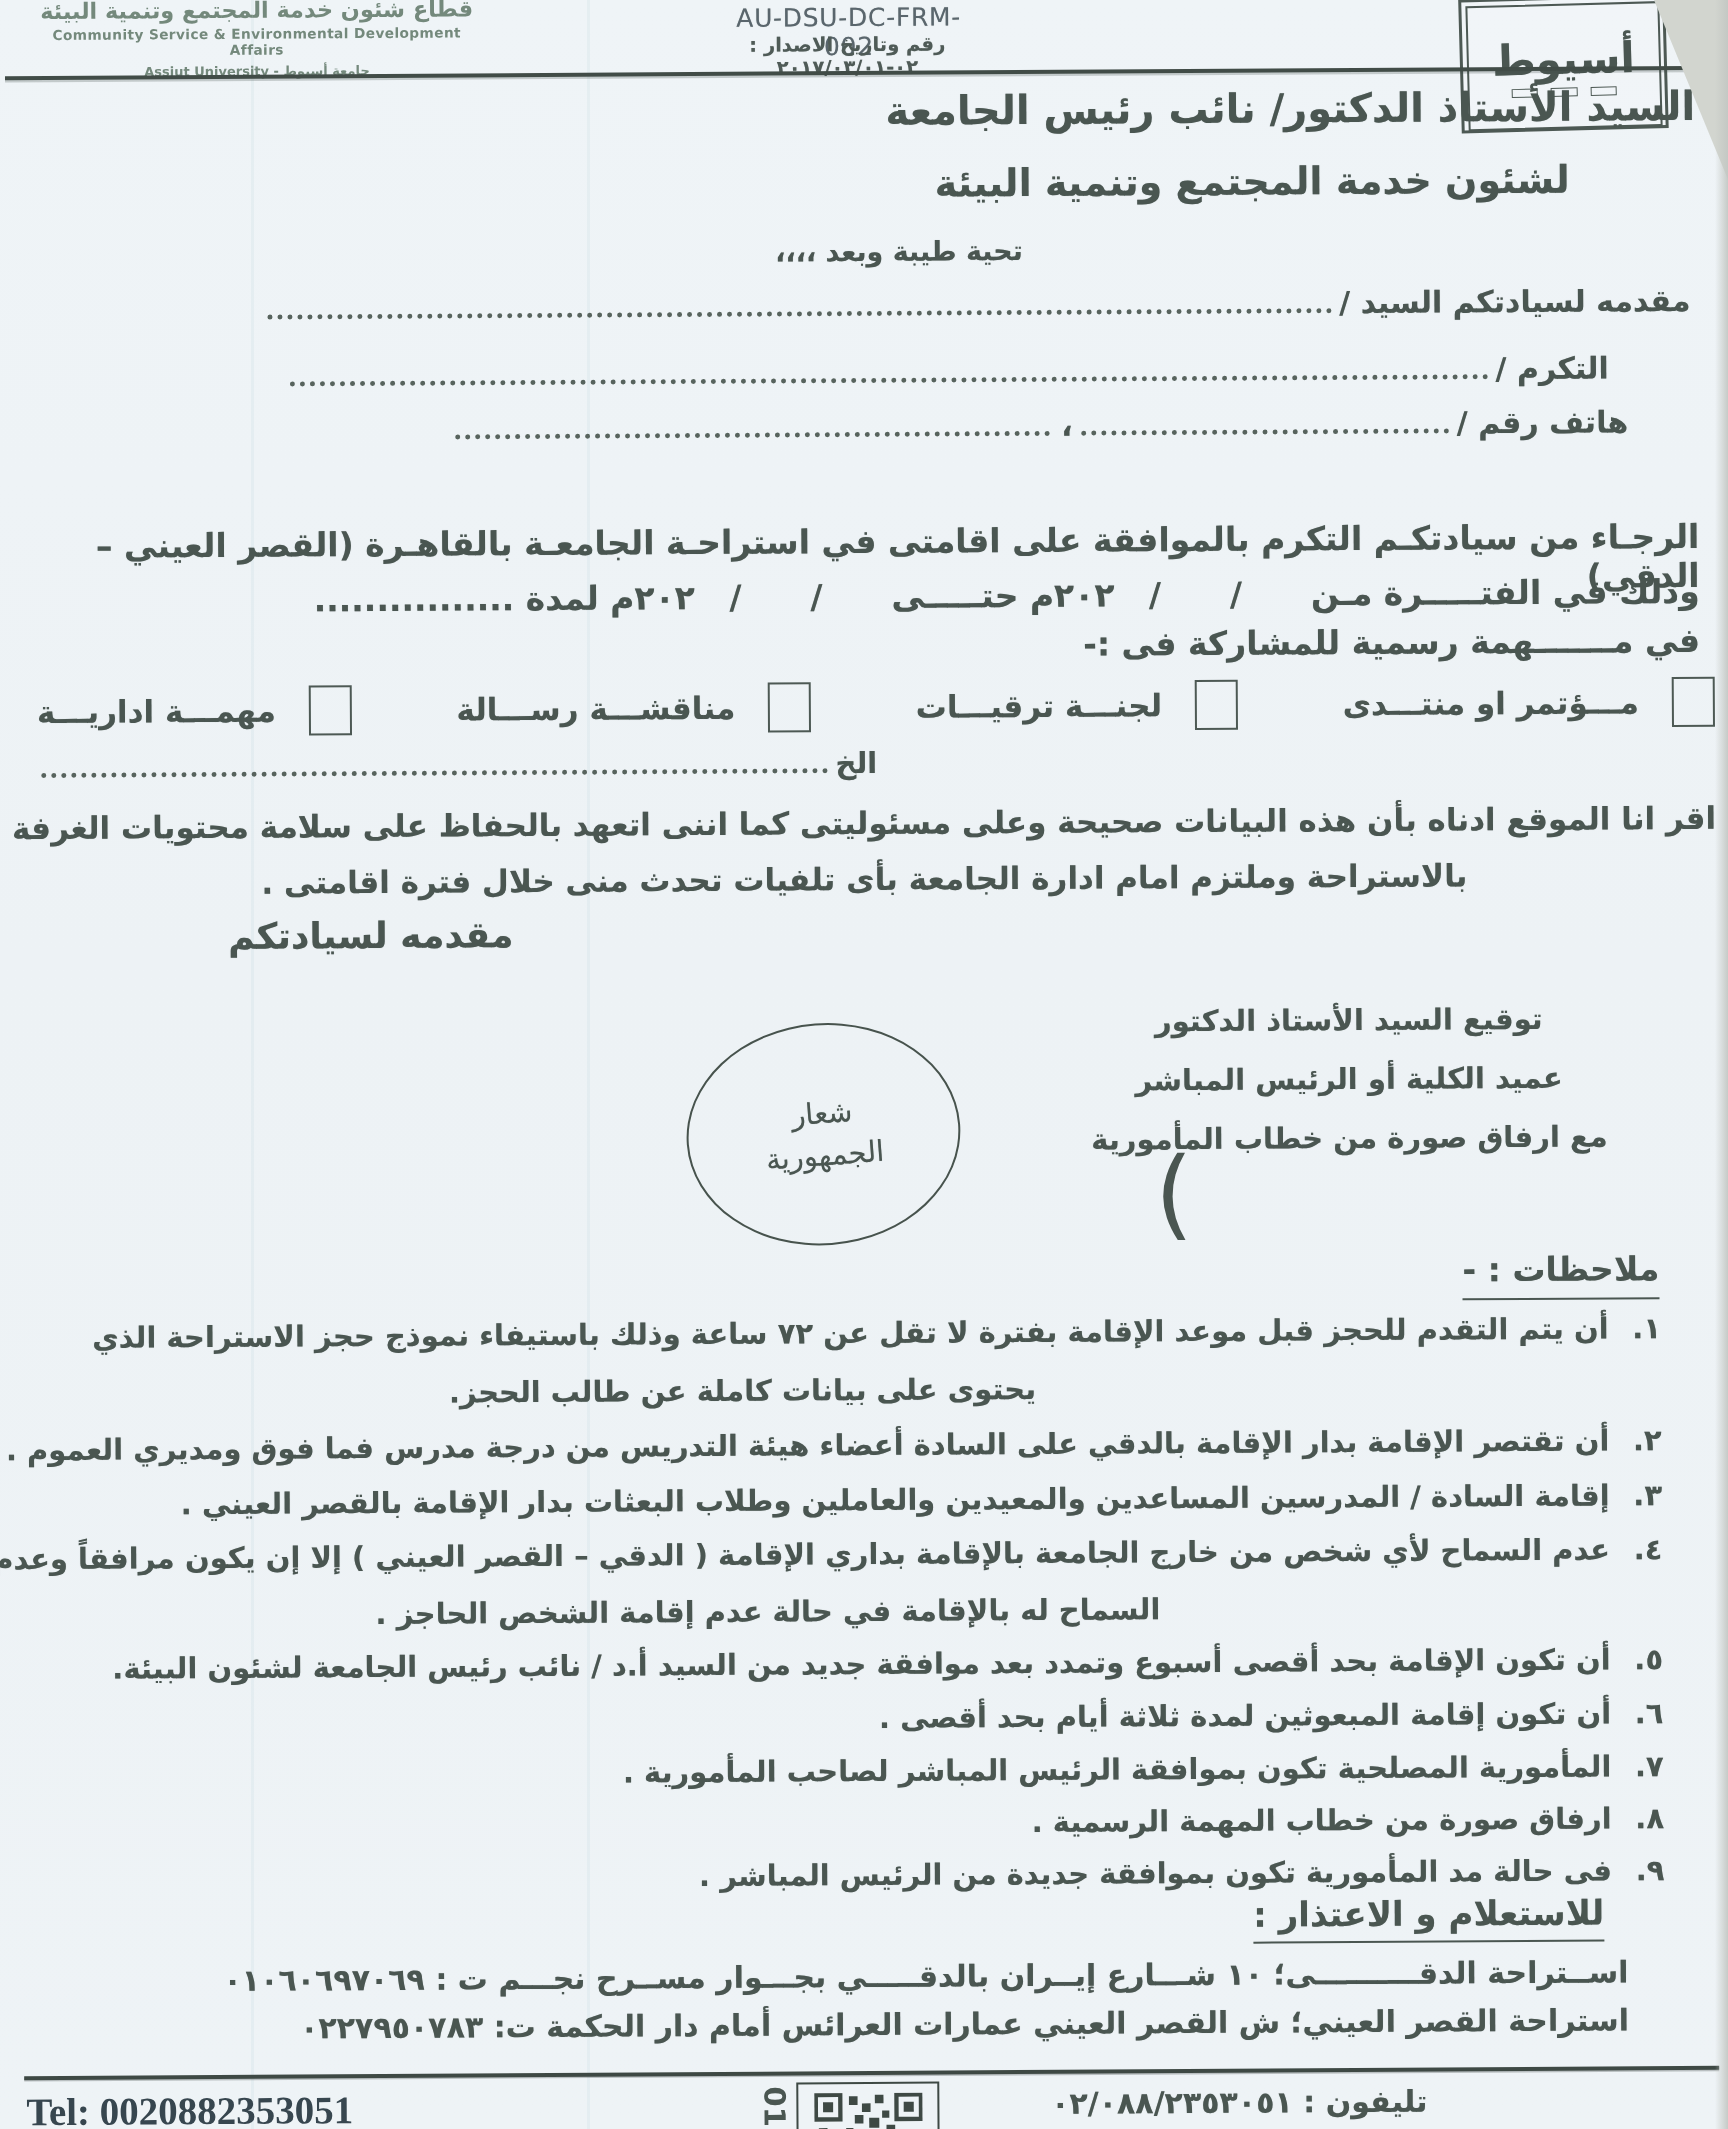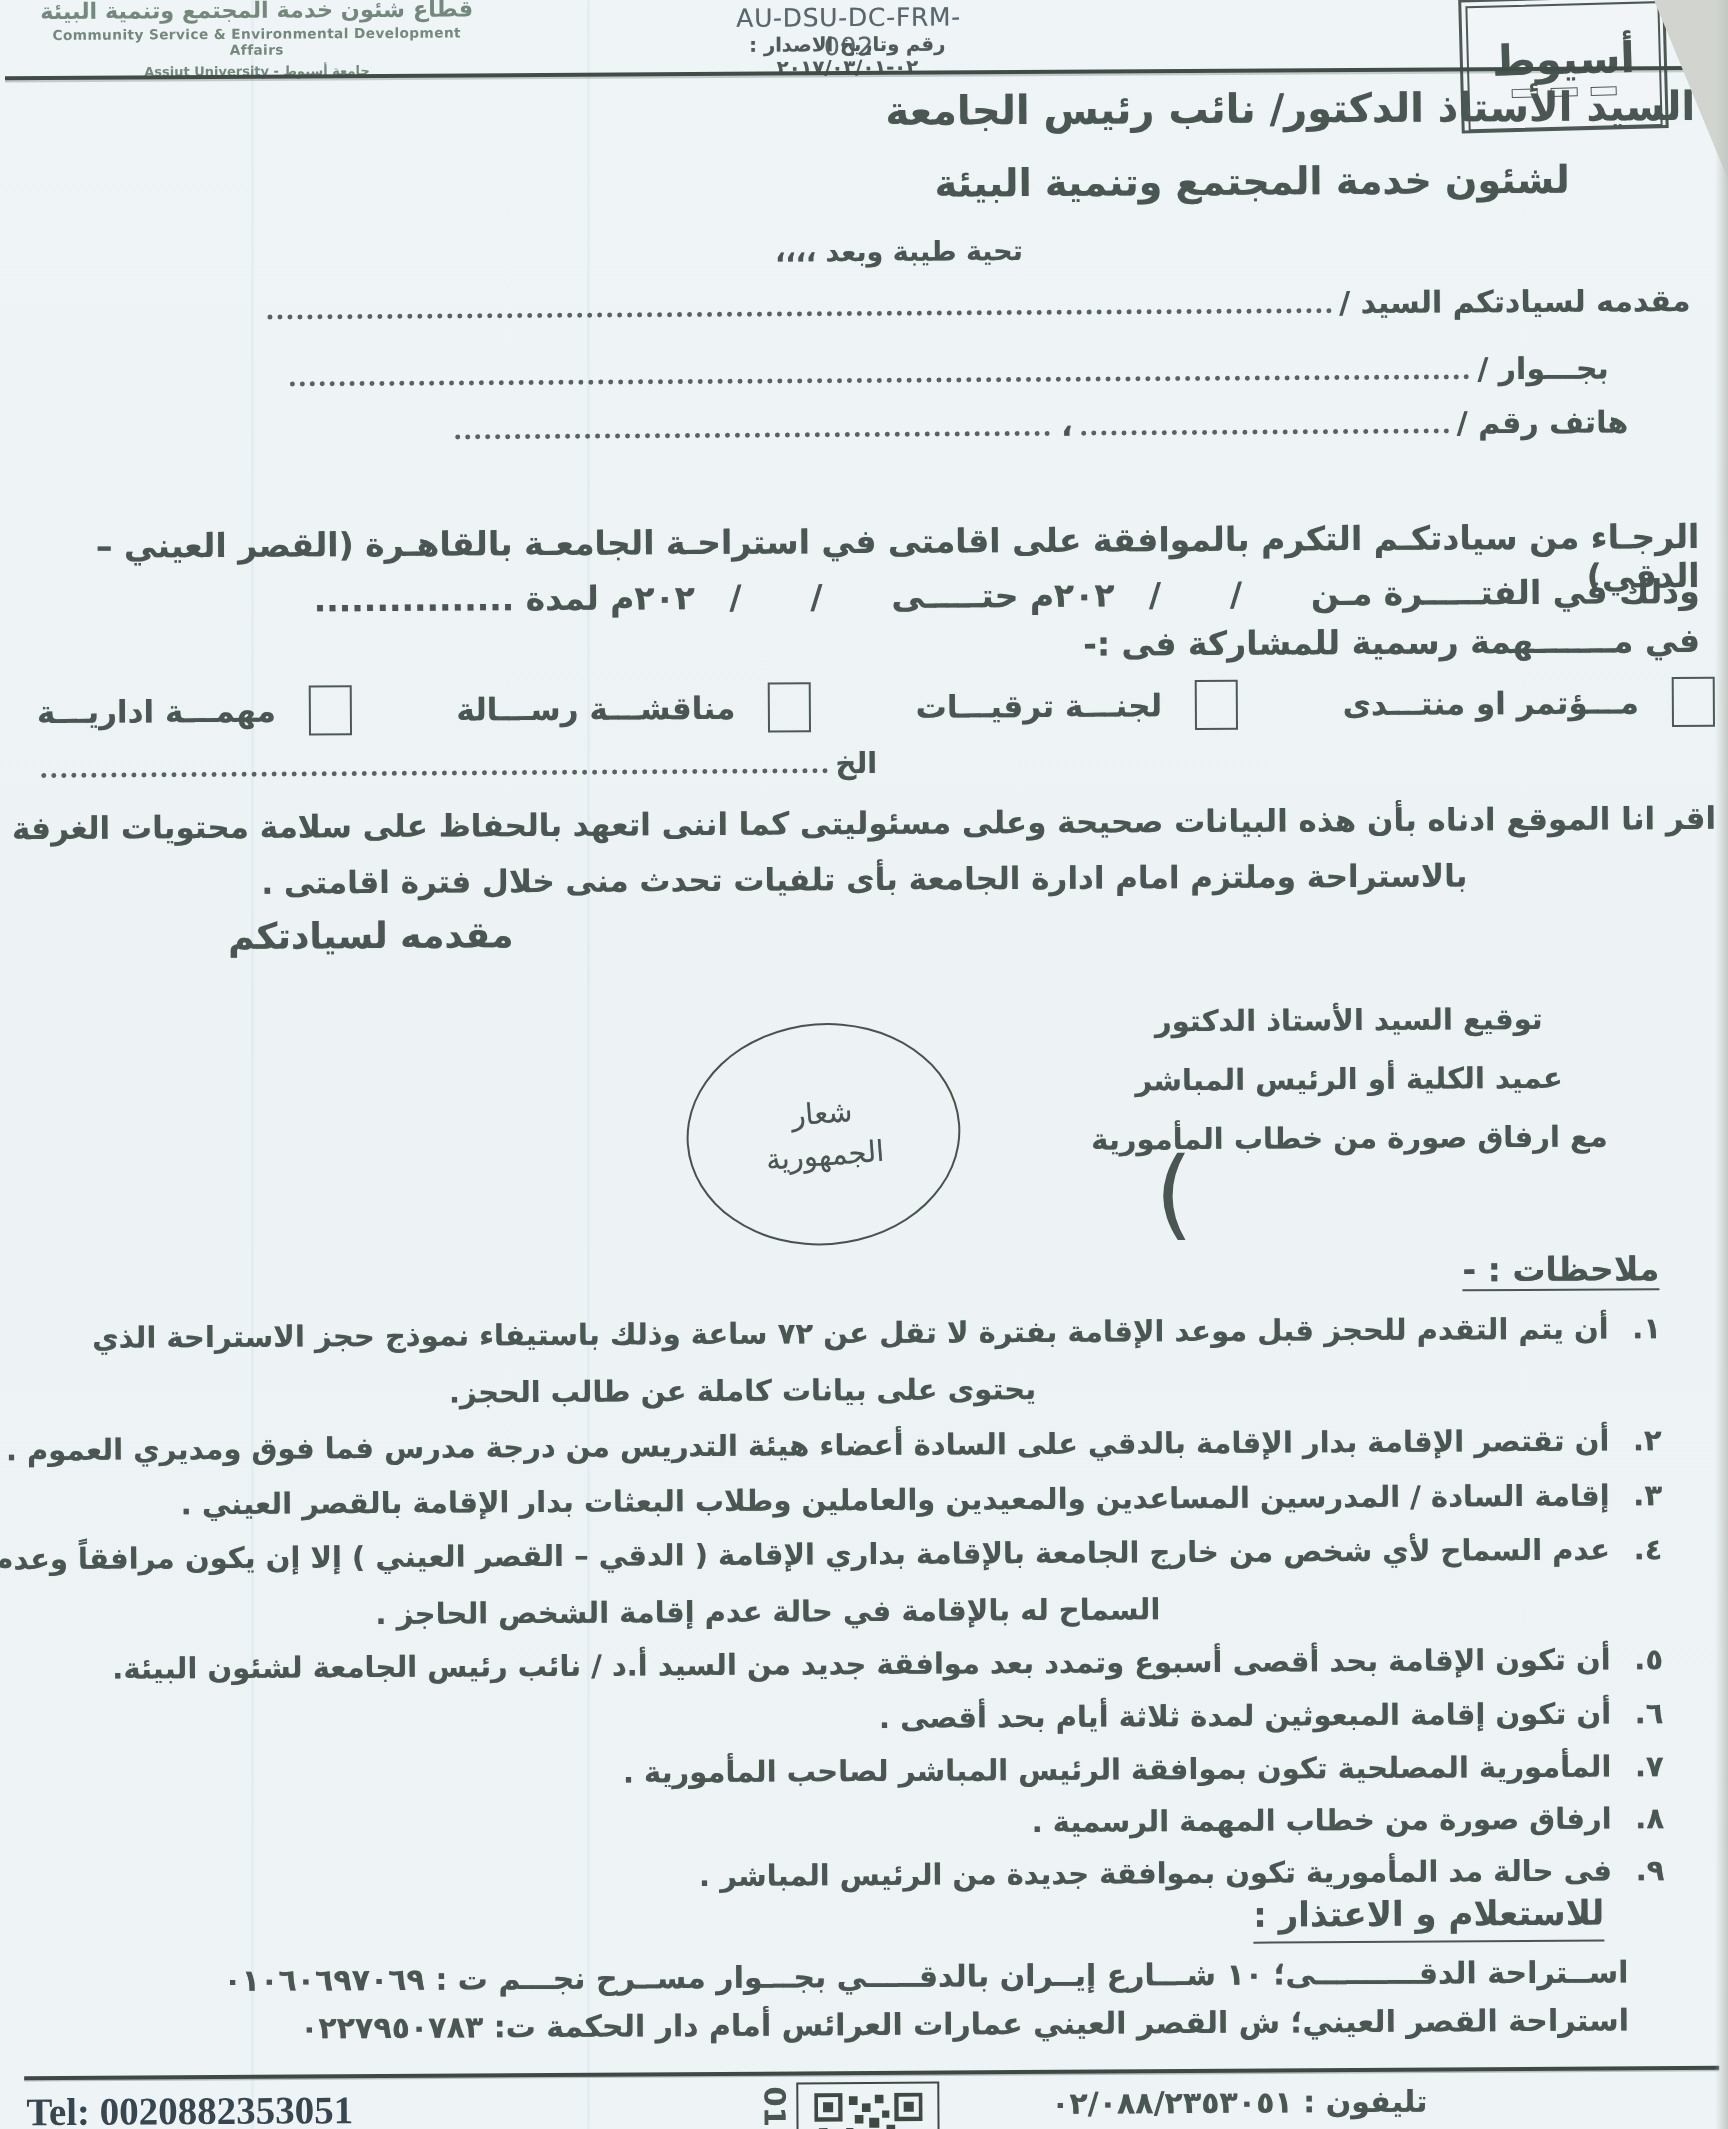--- a/index.html
+++ b/index.html
@@ -54,21 +54,21 @@
 
   .sigblock{left:1048px;top:1006px;width:600px;text-align:center;font-size:29px;font-weight:bold;}
   .sigblock div{margin-bottom:25px;}
   .paren{left:1153px;top:1146px;font-size:98px;font-weight:normal;direction:ltr;line-height:1;color:#4a5651;}
 
   .emblem{left:685px;top:1023px;width:270px;height:218px;border:2.9px solid #47534d;border-radius:50%;
     display:flex;flex-direction:column;align-items:center;justify-content:center;gap:7.2px;
     transform:rotate(-4deg);font-size:29px;}
   .emblem div{letter-spacing:1.4px;}
 
-  .notes-head{right:72px;top:1254px;font-size:33px;font-weight:bold;border-bottom:2.9px solid #4a5651;padding-bottom:0;}
+  .notes-head{right:72px;top:1254px;font-size:33px;font-weight:bold;border-bottom:2.9px solid #4a5651;padding-bottom:9px;}
   .note{right:66px;display:flex;direction:rtl;gap:19px;font-size:29px;font-weight:bold;white-space:nowrap;}
   .note .num{min-width:38px;text-align:center;}
   .notecont{font-size:29px;font-weight:bold;white-space:nowrap;direction:rtl;}
 
   .inq-head{right:131px;top:1897px;font-size:34px;font-weight:bold;border-bottom:2.9px solid #4a5651;padding-bottom:7.2px;}
   .inqline{right:107px;font-size:30px;font-weight:bold;white-space:nowrap;direction:rtl;}
 
   .frule{left:17.3px;top:2071px;width:1695px;height:3.6px;background:#3e4944;box-shadow:0 1.4px 0 rgba(62,73,68,.3);}
   .telen{left:19px;top:2084px;font-family:"Liberation Serif",serif;font-size:39px;font-weight:bold;color:#37464f;}
   .telar{right:309px;top:2087px;font-size:30px;font-weight:bold;direction:rtl;}
@@ -110,21 +110,21 @@
 
     <div class="abs title1 rtl ink nowrap">السيد الأستاذ الدكتور/ نائب رئيس الجامعة</div>
     <div class="abs title2 rtl ink nowrap">لشئون خدمة المجتمع وتنمية البيئة</div>
     <div class="abs greeting rtl ink nowrap">تحية طيبة وبعد ،،،،</div>
 
     <div class="abs frow ink" style="top:288px;right:35px;left:267px;">
       <span class="lab">مقدمه لسيادتكم السيد /</span>
       <span class="dots"></span>
     </div>
     <div class="abs frow ink" style="top:355px;right:117px;left:289px;">
-      <span class="lab">بجـــوار /</span>
+      <span class="lab">التكرم /</span>
       <span class="dots"></span>
     </div>
     <div class="abs frow ink" style="top:409px;right:98px;left:454px;">
       <span class="lab">هاتف رقم /</span>
       <span class="dots" style="flex:0.62;"></span>
       <span class="comma">،</span>
       <span class="dots"></span>
     </div>
 
     <div class="abs bigline rtl ink nowrap" style="top:522px;">الرجـاء من سيادتكـم التكرم بالموافقة على اقامتى في استراحـة الجامعـة بالقاهـرة (القصر العيني – الدقي)</div>

